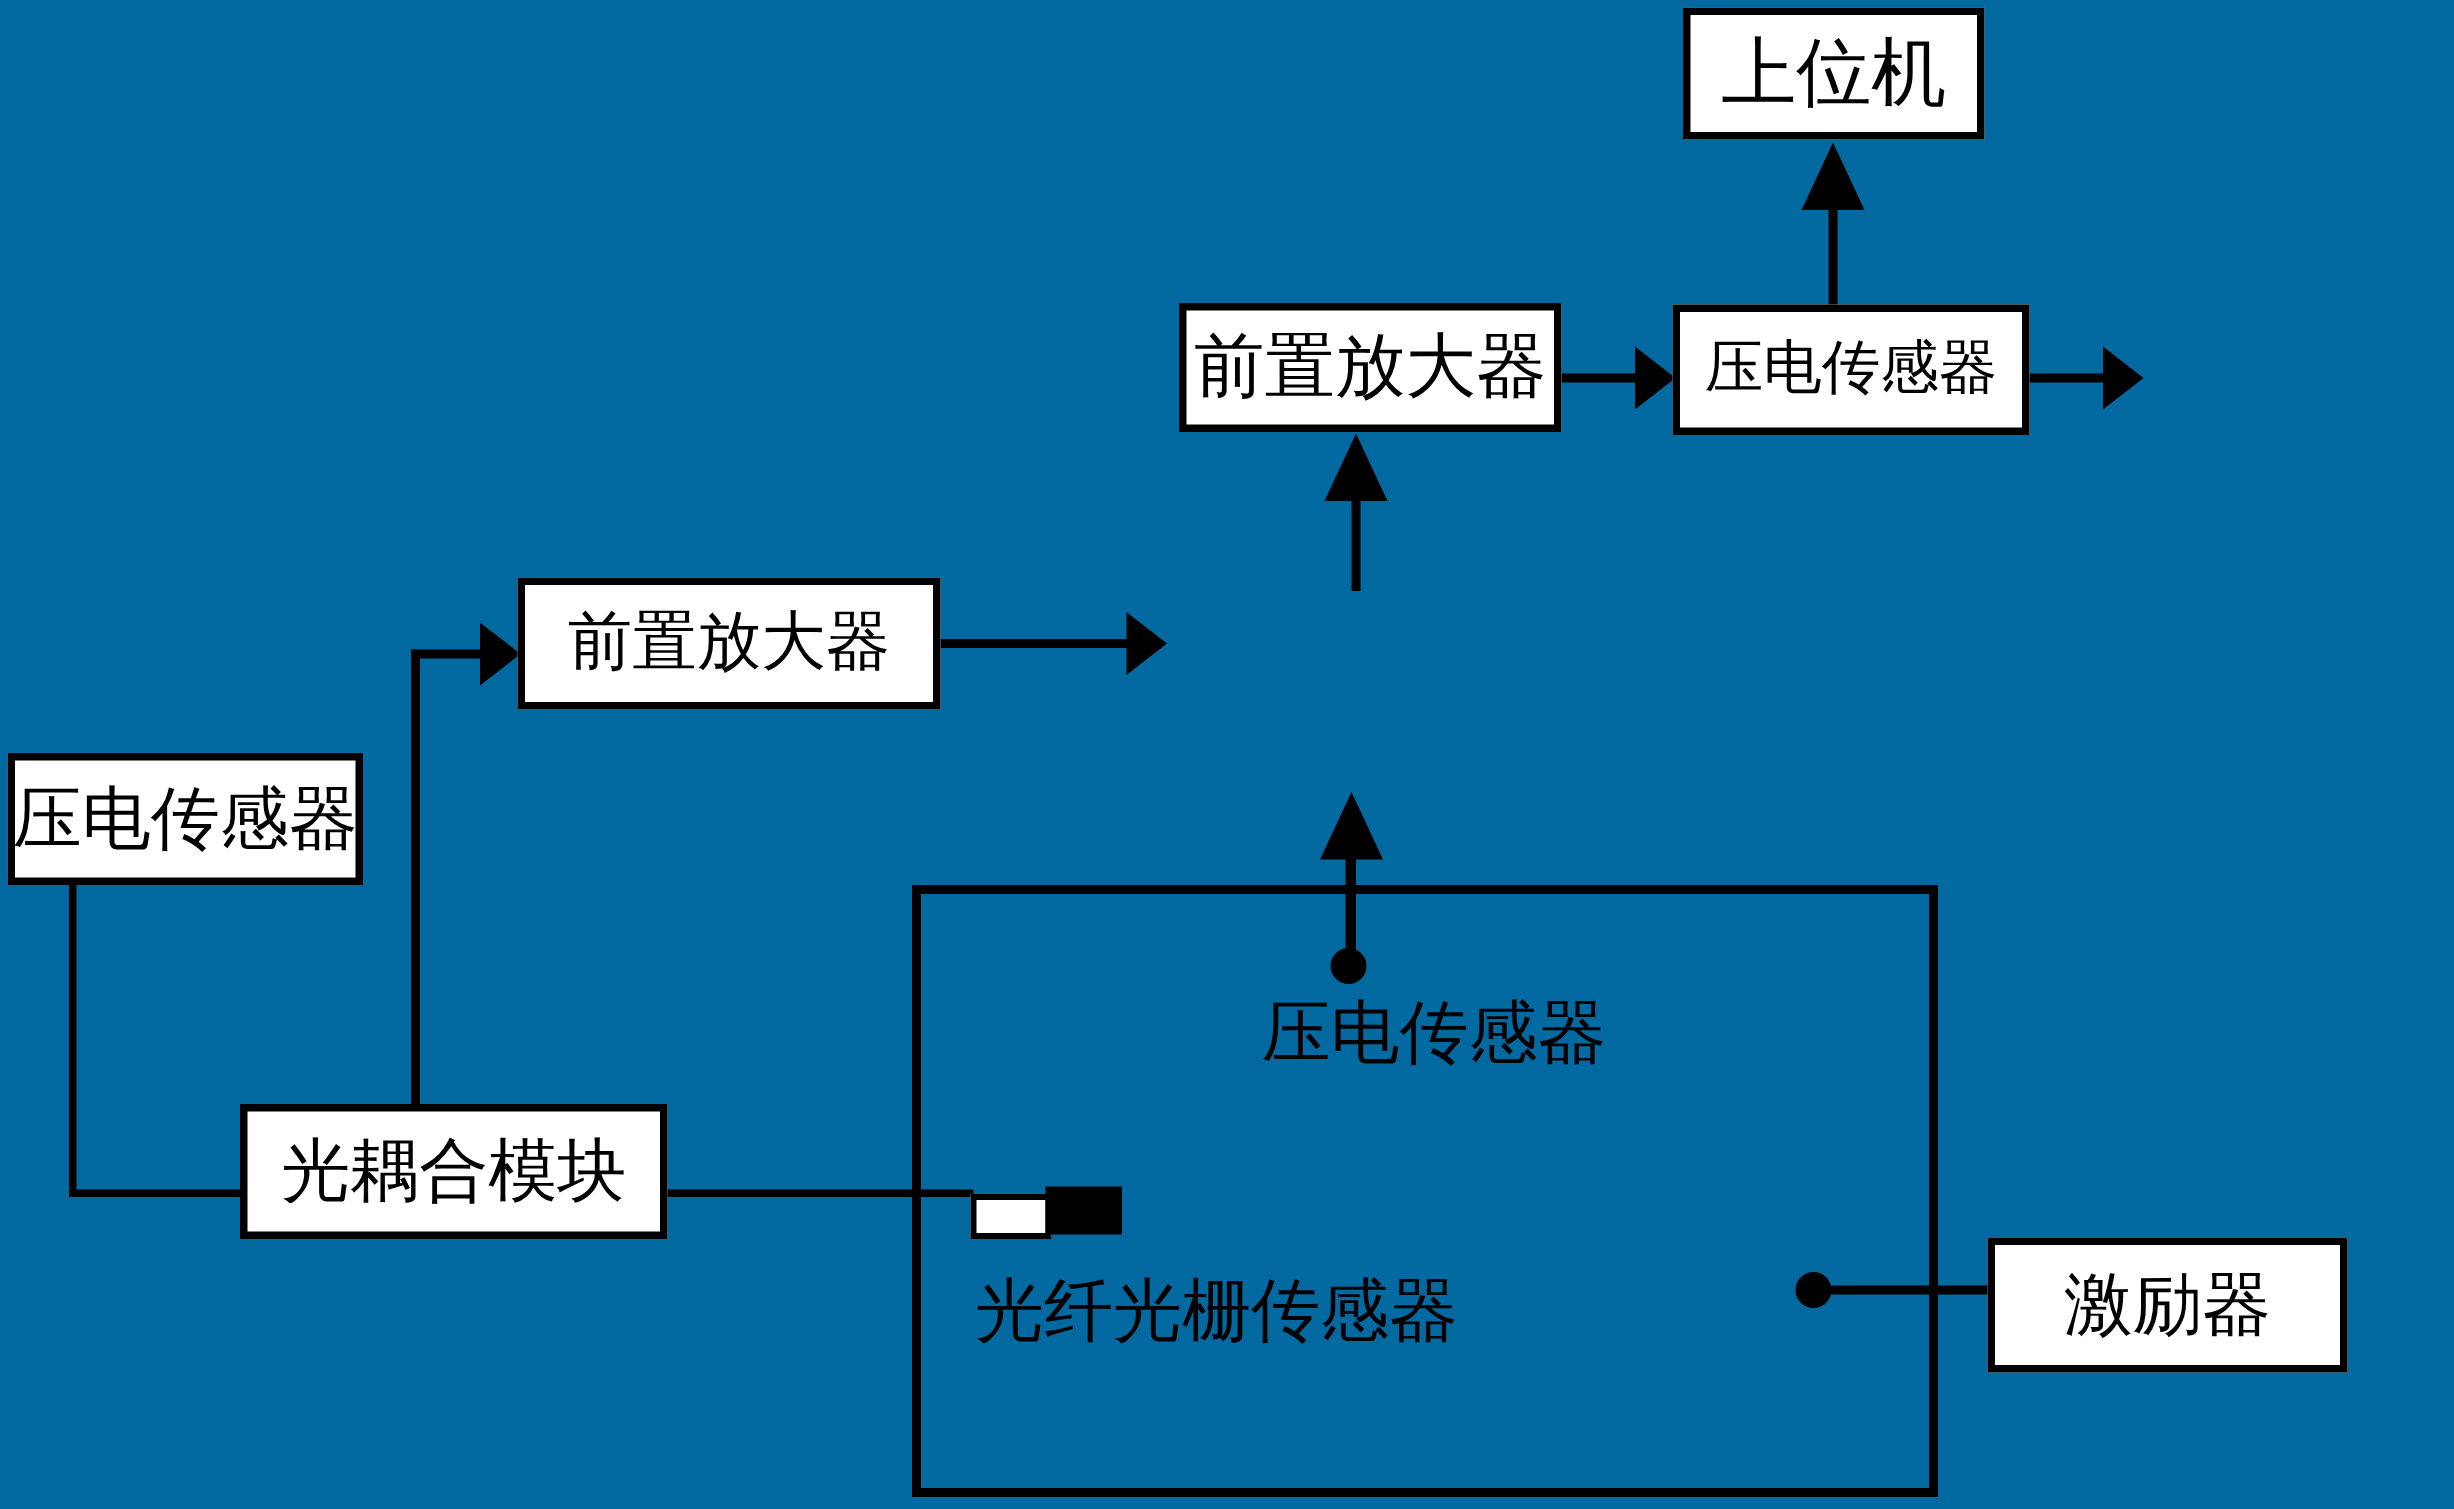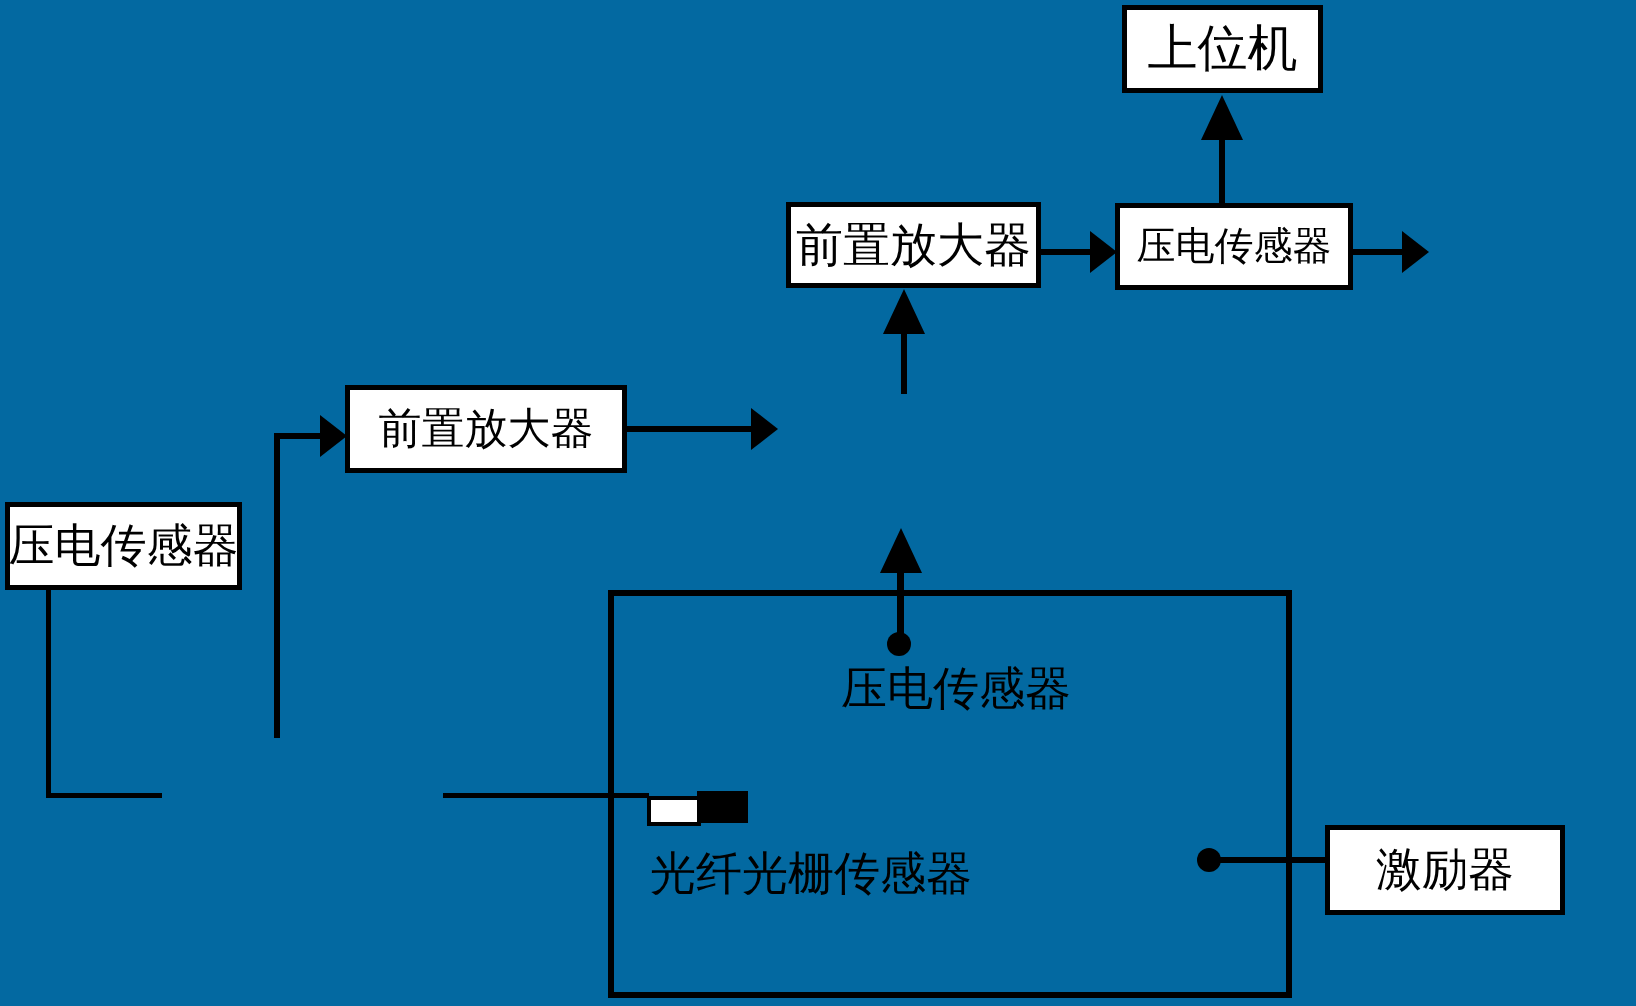--- a/index.html
+++ b/index.html
@@ -161,20 +161,23 @@
 
   <div class="box" id="box-photoelectric">
     <span>前置放大器</span>
   </div>
 
 
   <div class="box" id="box-source">
     <span>压电传感器</span>
   </div>
 
+  <div class="box" id="box-coupler">
+    <span>光耦合模块</span>
+  </div>
 
   <div class="box" id="box-exciter">
     <span>激励器</span>
   </div>
 
   <div class="lbl" id="label-piezo">压电传感器</div>
   <div class="lbl" id="label-fbg">光纤光栅传感器</div>
 
 </div>
 

